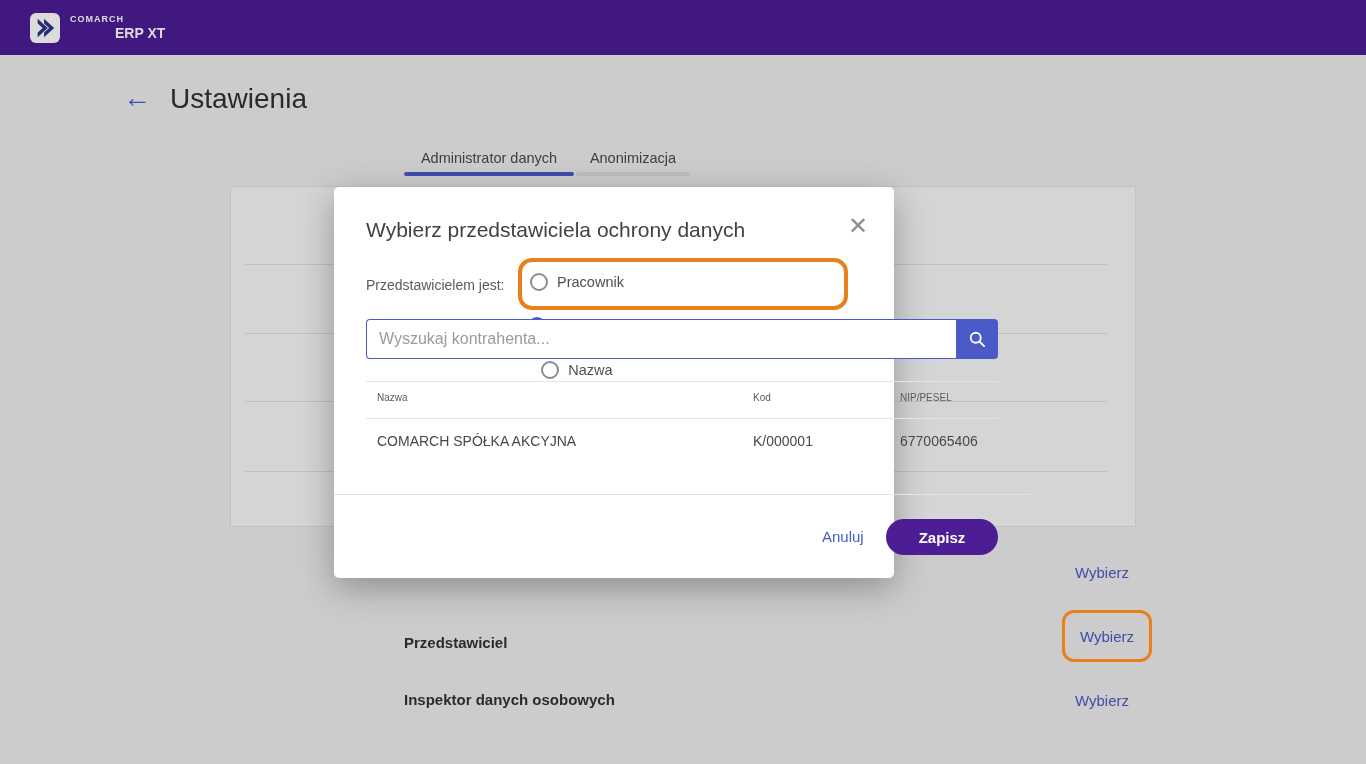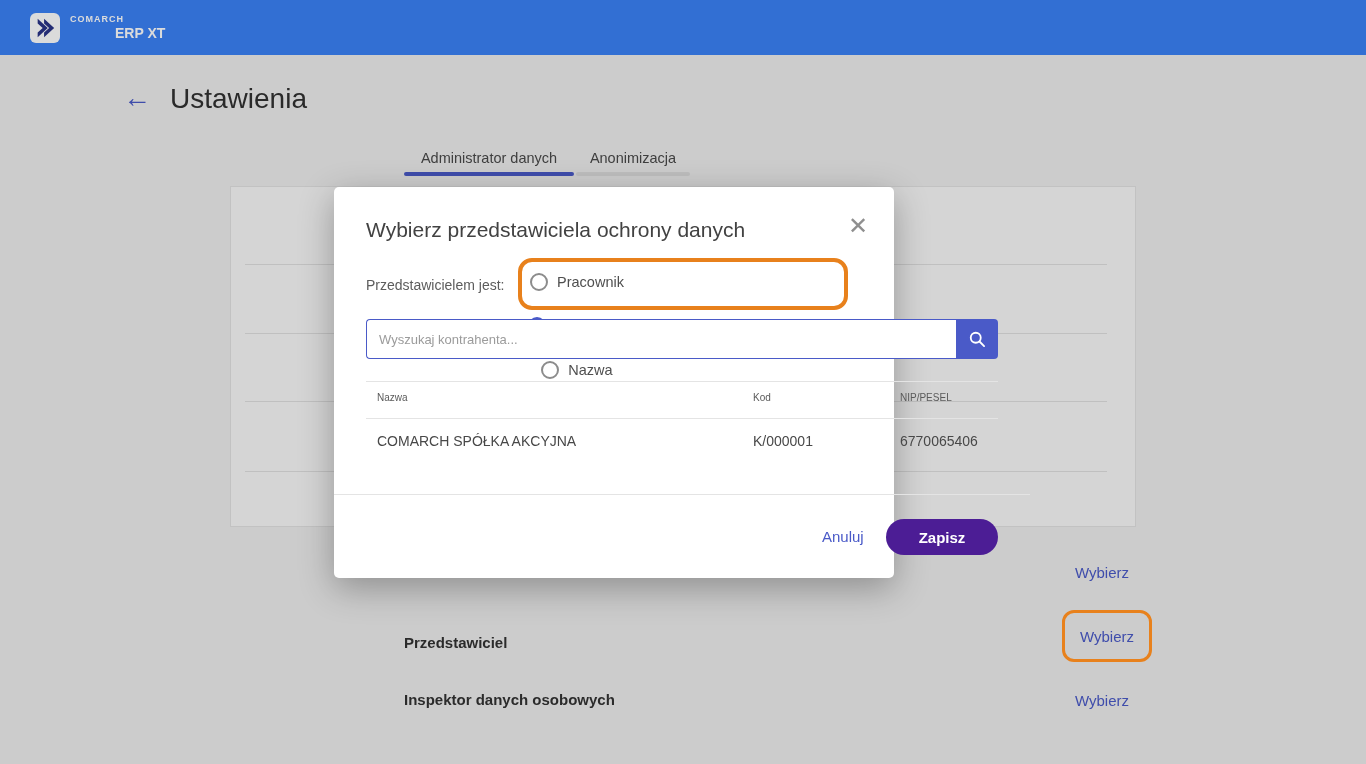--- a/index.html
+++ b/index.html
@@ -1,20 +1,20 @@
 <!DOCTYPE html>
 <html><head>
 <meta charset="utf-8">
 <style>
   * { margin:0; padding:0; box-sizing:border-box; }
   html,body { width:1366px; height:764px; overflow:hidden; }
   body { font-family:"Liberation Sans", sans-serif; background:#eeeeee; position:relative; }
 
   
-  .navbar { position:absolute; left:0; top:0; width:1366px; height:55px; background:#3b82f6; z-index:1; }
+  .navbar { position:absolute; left:0; top:0; width:1366px; height:55px; background:#4c1d95; z-index:1; }
   .logo-square { position:absolute; left:30px; top:13px; width:30px; height:30px; background:#ffffff; border-radius:6px; display:flex; align-items:center; justify-content:center; }
   .brand { position:absolute; left:70px; top:13px; color:#ffffff; }
   .brand-top { font-size:9px; font-weight:bold; letter-spacing:1px; line-height:12px; }
   .brand-bottom { font-size:14px; font-weight:bold; line-height:16px;padding-left:45px; }
 
   
   .back-arrow { position:absolute; left:123px; top:82px; font-size:28px; color:#4a5ac8; z-index:1; cursor:pointer; line-height:32px;}
   .page-title { position:absolute; left:170px; top:83px; font-size:28px; color:#323232; z-index:1; }
 
   
@@ -42,21 +42,21 @@
   .modal-close { position:absolute; right:26px; top:26px; font-size:24px; color:#8f8f8f; cursor:pointer; line-height:26px; font-weight:300; }
   .field-label { position:absolute; left:32px; top:90px; font-size:14px; color:#5c5c5c; }
 
   .radio-row { position:absolute; left:194px; top:86px; display:flex; align-items:center; gap:26px;flex-direction:column; }
   .radio-option { display:flex; align-items:center; gap:9px; cursor:pointer; }
   .radio-circle { width:18px; height:18px; border-radius:50%; border:2px solid #8c8c8c; position:relative; background:#fff; }
   .radio-option.selected .radio-circle { border-color:#4a5ac8; }
   .radio-option.selected .radio-circle::after { content:""; position:absolute; left:3px; top:3px; width:10px; height:10px; border-radius:50%; background:#4a5ac8; }
   .radio-label { font-size:14.5px; color:#4f4f4f; }
 
-  .search-input { position:absolute; left:32px; top:132px; width:590px; height:40px; border:1.5px solid #4a5ac8; border-right:none; border-radius:4px 0 0 4px; padding:0 12px; font-size:13px; color:#333; outline:none; font-family:"Liberation Sans", sans-serif; }
+  .search-input { position:absolute; left:32px; top:132px; width:590px; height:40px; border:1.5px solid #4a5ac8; border-right:none; border-radius:4px 0 0 4px; padding:0 12px; font-size:16px; color:#333; outline:none; font-family:"Liberation Sans", sans-serif; }
   .search-input::placeholder { color:#9b9b9b; }
   .search-btn { position:absolute; left:622px; top:132px; width:42px; height:40px; background:#4a5ac8; border:none; border-radius:0 4px 4px 0; cursor:pointer; display:flex; align-items:center; justify-content:center; }
 
   .t-line { position:absolute; height:1px; background:#e4e4e4; }
   .t-line1 { left:32px; top:194px; width:632px; }
   .t-line2 { left:32px; top:231px; width:632px; }
   .t-line3 { left:0; top:307px; width:696px; }
 
   .th { position:absolute; font-size:10px; color:#5a5a5a; }
   .td { position:absolute; font-size:14px; color:#484848; }

